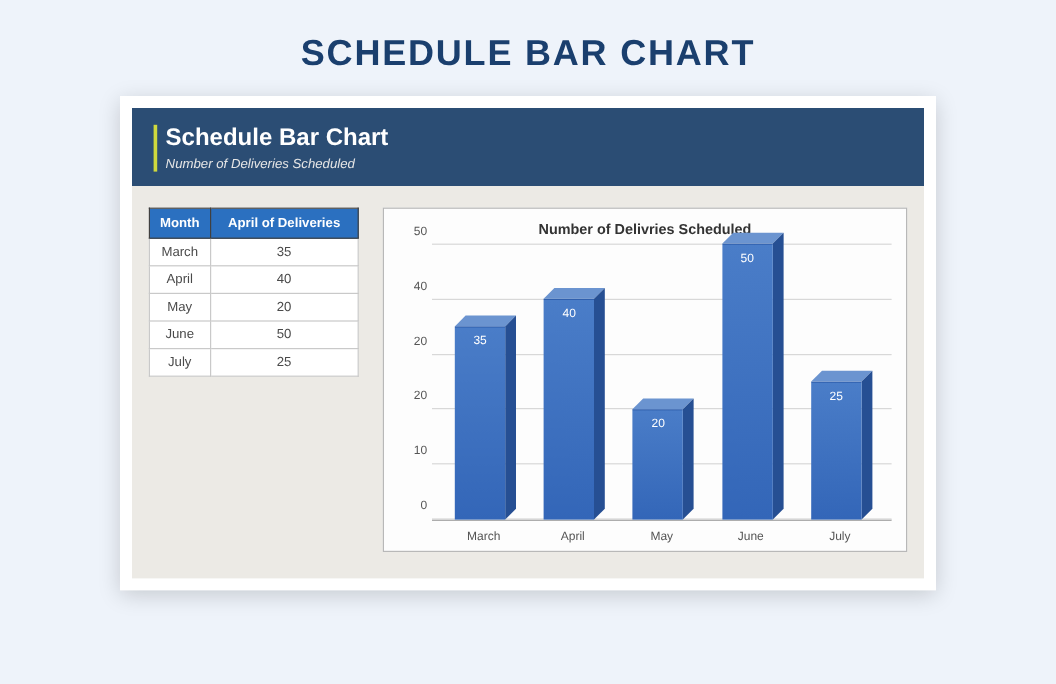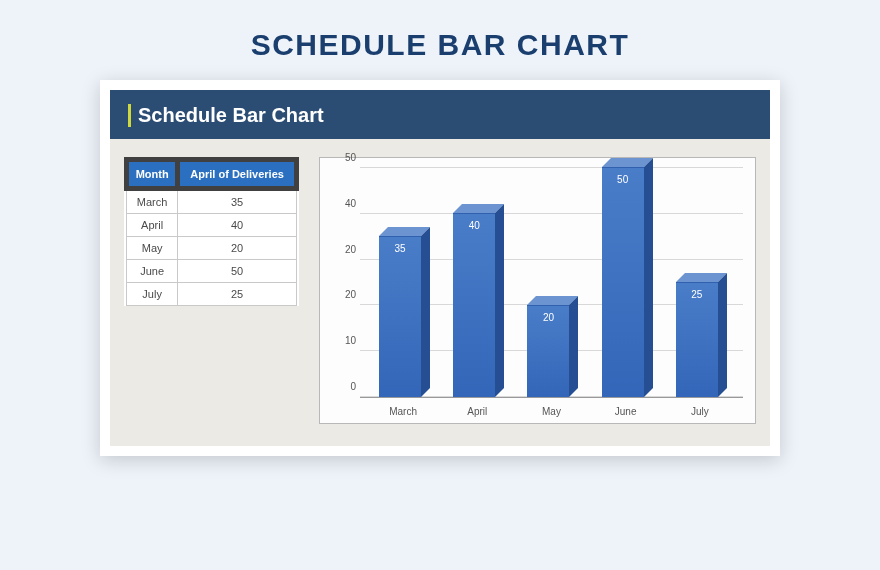--- a/index.html
+++ b/index.html
@@ -7,21 +7,21 @@
 .page-title{text-align:center;padding:28px 0 18px;font-size:30px;font-weight:900;letter-spacing:1.5px;color:#1a3f6e}
 .card{width:680px;margin:0 auto;background:#fff;box-shadow:0 4px 18px rgba(0,0,0,.18);padding:10px}
 .doc{background:#eceae5}
 .banner{background:#2b4d74;padding:14px 18px 12px;position:relative}
 .accent{position:absolute;left:18px;top:14px;bottom:12px;width:3px;background:#cfd93e}
 .banner-title{color:#fff;font-size:20px;font-weight:700;margin-left:10px}
 .banner-sub{color:#e6e6e6;font-size:11px;font-style:italic;margin:4px 0 0 10px}
 .body{display:flex;gap:20px;padding:18px 14px 22px}
 .table-wrap{flex:0 0 175px}
 table{width:100%;border-collapse:collapse;background:#fff;font-size:11px}
-th{background:#2b70c0;color:#fff;font-weight:700;padding:6px 4px;border:5px solid #404040;text-align:center}
+th{background:#2b70c0;color:#fff;font-weight:700;padding:6px 4px;border:1px solid #404040;text-align:center}
 td{border:1px solid #c9c9c9;padding:5px 4px;text-align:center;color:#4a4a4a}
 .chart-wrap{flex:1;background:#fdfdfd;border:1px solid #b8b8b8;padding:10px 12px 6px;position:relative}
 .chart-title{text-align:center;font-size:12px;font-weight:700;color:#333;margin-bottom:6px}
 .plot{position:relative;height:230px;margin-left:28px;border-bottom:1px solid #999}
 .grid{position:absolute;left:0;right:0;border-top:1px solid #d8d8d8}
 .ylab{position:absolute;left:-26px;font-size:10px;color:#555;transform:translateY(-50%);text-align:right;width:22px}
 .bars{position:absolute;left:0;right:0;bottom:0;top:0;display:flex;justify-content:space-around;align-items:flex-end;padding:0 6px}
 .bar-col{display:flex;flex-direction:column;align-items:center;width:58px}
 .bar3d{position:relative;width:48px}
 .bar-front{position:absolute;left:0;bottom:0;width:42px;background:linear-gradient(180deg,#4a7dc8 0%,#3366b8 100%);border-top:1px solid rgba(0,0,0,.05)}
@@ -35,20 +35,21 @@
 <body>
 
 <h1 class="page-title">SCHEDULE BAR CHART</h1>
 
 <div class="card">
   <div class="doc">
 
     <div class="banner">
       <div class="accent"></div>
       <div class="banner-title">Schedule Bar Chart</div>
+      <div class="banner-sub">Number of Deliveries Scheduled</div>
     </div>
 
     <div class="body">
 
       <div class="table-wrap">
         <table>
           <thead>
             <tr>
               <th>Month</th>
               <th>April of Deliveries</th>
@@ -73,20 +74,21 @@
               </tr>
               <tr>
                 <td>July</td>
                 <td>25</td>
               </tr>
             </tbody>
         </table>
       </div>
 
       <div class="chart-wrap">
+        <div class="chart-title">Number of Delivries Scheduled</div>
         <div class="plot" id="plot">
             <div class="grid" style="bottom: 0%;"></div>
             <div class="ylab" style="bottom: 0%;">0</div>
             <div class="grid" style="bottom: 20%;"></div>
             <div class="ylab" style="bottom: 20%;">10</div>
             <div class="grid" style="bottom: 40%;"></div>
             <div class="ylab" style="bottom: 40%;">20</div>
             <div class="grid" style="bottom: 60%;"></div>
             <div class="ylab" style="bottom: 60%;">20</div>
             <div class="grid" style="bottom: 80%;"></div>

